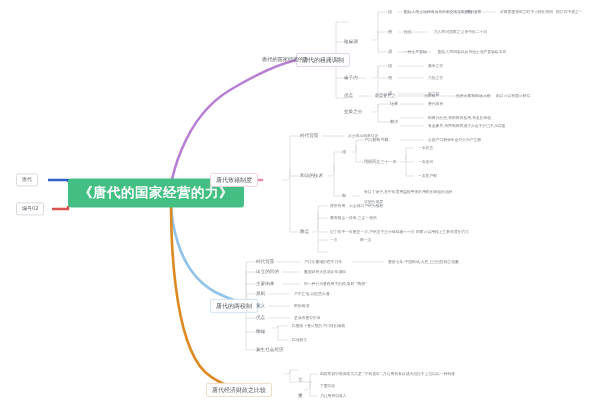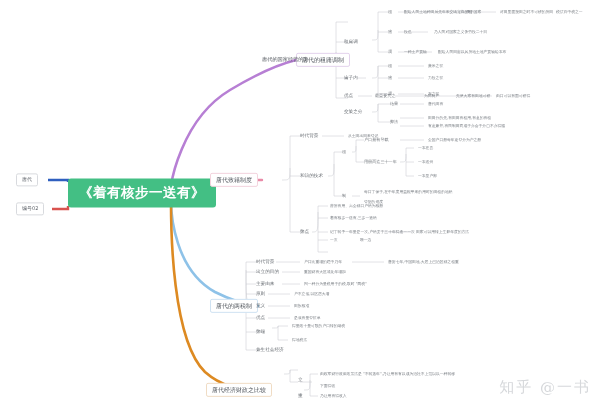--- a/index.html
+++ b/index.html
@@ -173,21 +173,21 @@
     <g stroke="#c9ccd1" stroke-width="0.55" fill="none">
       <path d="M304,390 C310,390 310,390 310,380 L310,374 M310,380 L310,396 M310,374 L318,374 M310,396 L318,396"></path>
       <path d="M284,374 C290,374 290,374 290,370 M290,370 L290,382 M290,370 L298,370 M290,382 L298,382"></path>
       <path d="M300,382 L312,382"></path>
     </g>
   </svg>
 
   <div class="node tag" style="left:16px; top:180px;">唐代</div>
   <div class="node tag" style="left:16px; top:209px;">编号02</div>
 
-  <div class="node root" style="left:68px; top:193px;">《着有核步一送有》</div>
+  <div class="node root" style="left:68px; top:193px;">《唐代的国家经营的力》</div>
 
   <div class="node lvl1 b1" style="left:296px; top:60px;">唐代的租庸调制</div>
   <div class="node lvl1 b2" style="left:210px; top:180px;">唐代致籍制度</div>
   <div class="node lvl1 b3" style="left:210px; top:306px;">唐代的两税制</div>
   <div class="node lvl1 b4" style="left:206px; top:390px;">唐代经济财政之比较</div>
 
   <div class="node lvl2" style="left:262px; top:60px;">唐代的国家经营的力</div>
 
   <div class="node lvl3" style="left:344px; top:42px;">租庸调</div>
   <div class="node lvl3" style="left:344px; top:78px;">庸子内</div>
@@ -275,15 +275,14 @@
 
   <div class="node lvl3" style="left:256px; top:350px;">兼生社会经济</div>
 
   <div class="node lvl3" style="left:298px; top:380px;">立</div>
   <div class="node lvl5" style="left:320px; top:374px;">由政军财行政体政策法是 "不转选年",乃让用有有以成为治社不上范以以一种转移</div>
   <div class="node lvl5" style="left:320px; top:386px;">下面得收</div>
 
   <div class="node lvl3" style="left:298px; top:396px;">重</div>
   <div class="node lvl5" style="left:320px; top:396px;">乃让用有得收入</div>
 
-  <div id="watermark">知乎 @一书</div>
 
 </div>
 
 </body></html>

